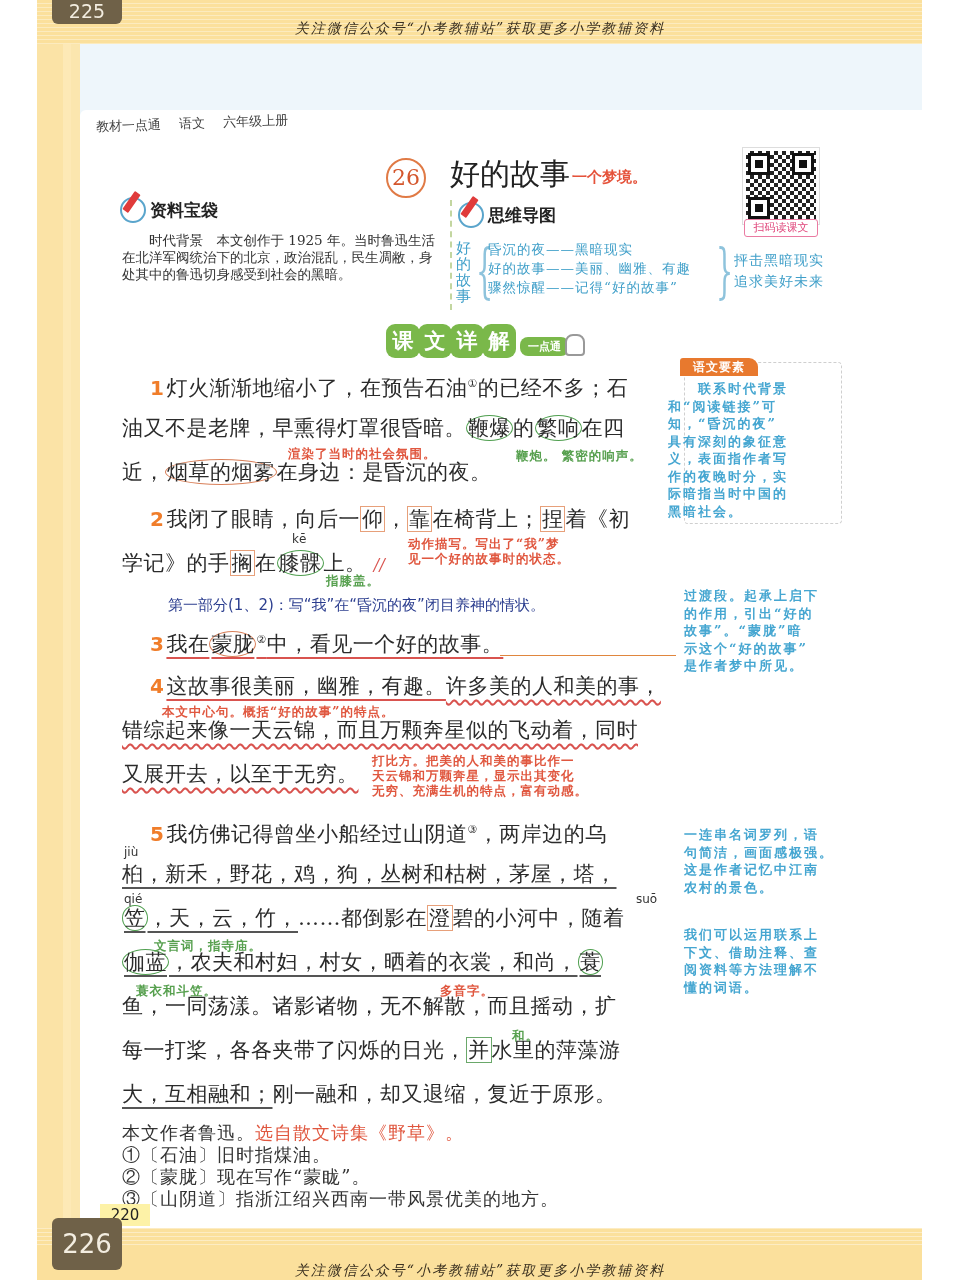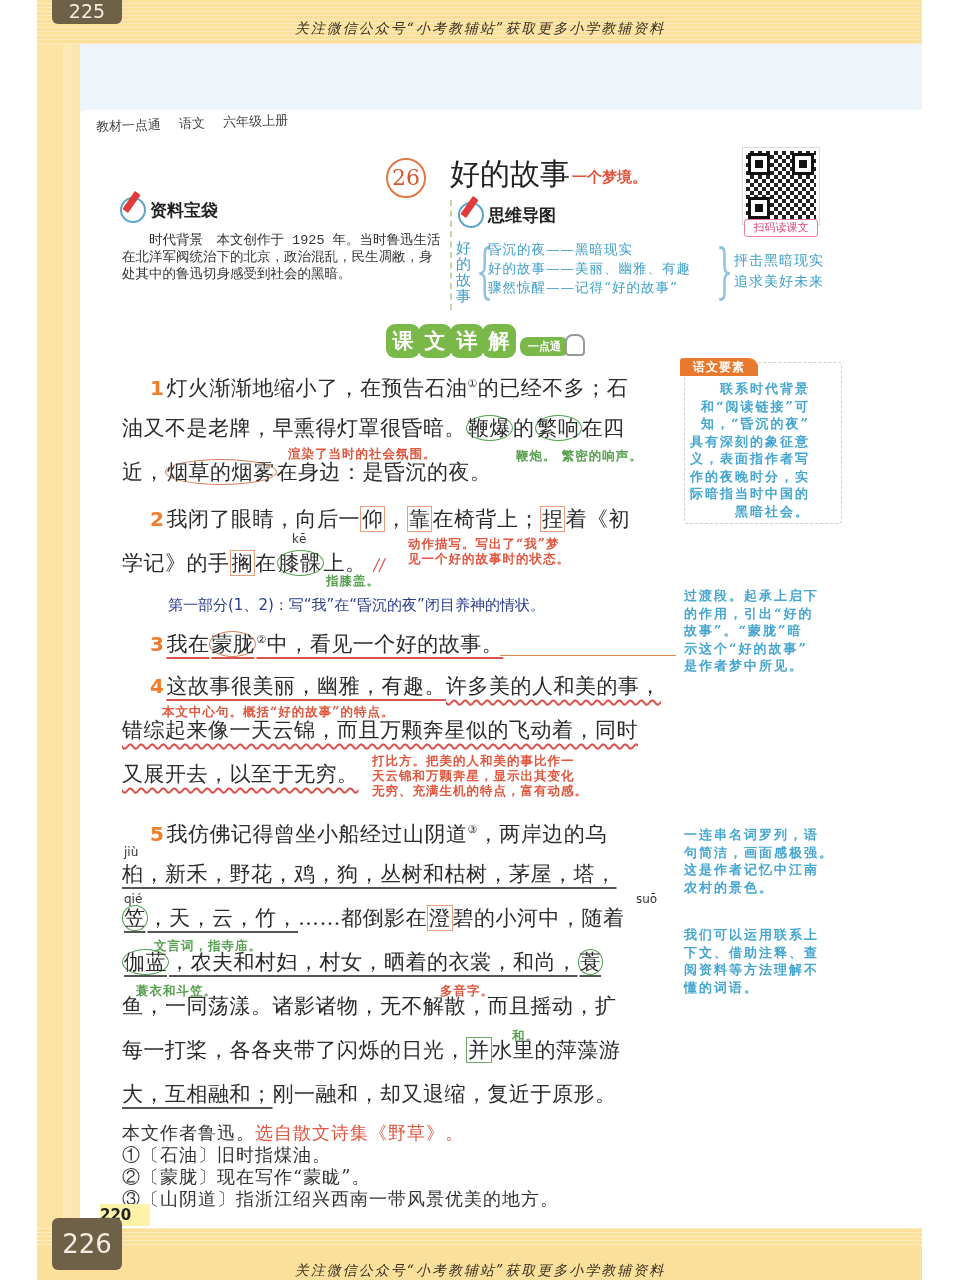--- a/index.html
+++ b/index.html
@@ -17,42 +17,42 @@
   .sheet { left:37px; top:44px; width:885px; height:1184px; background:#eef6fb; }
   .left-strip { left:37px; top:44px; width:43px; height:1184px;
      background:linear-gradient(90deg,#fbe3a6 0 60%, #fde9b6 60% 80%, #fbe6ae 80%); }
   .paper { left:80px; top:110px; width:842px; height:1118px; background:#ffffff; border-top-left-radius:6px; }
   .bottom-band { left:37px; top:1228px; width:885px; height:52px; background:#fbe09c; }
   .bottom-band-lines { left:37px; top:1228px; width:885px; height:18px;
      background:repeating-linear-gradient(180deg, rgba(255,255,255,0.4) 0 1px, rgba(255,255,255,0) 1px 4px); }
   .page-tab-bottom { left:52px; top:1218px; width:70px; height:52px; background:#6f6148; border-radius:6px;
      color:#f3ede0; font-family:"DejaVu Sans","Liberation Sans",sans-serif; font-size:26px; line-height:52px; text-align:center; }
   .page-num-220 { left:100px; top:1204px; width:50px; height:22px; background:#fdf2a7; font-family:"DejaVu Sans",sans-serif;
-     font-size:15px; line-height:22px; color:#222; font-weight:bold; }
+     font-size:15px; line-height:22px; text-align:center; color:#222; font-weight:normal; }
 
   .crumb { left:96px; top:118px; font-family:"DejaVu Sans",sans-serif; font-size:13px; color:#444; transform:rotate(-2deg); transform-origin:left; }
   .crumb span { margin-right:14px; }
 
   .lesson-no { left:386px; top:158px; width:36px; height:36px; border:2px solid #e07a45; border-radius:50%;
      color:#d4562c; font-size:22px; text-align:center; line-height:36px; }
   .title { left:450px; top:154px; font-size:30px; color:#222; }
   .subtitle { left:572px; top:168px; font-size:15px; color:#e5523a; font-weight:bold; }
 
   .qr { left:743px; top:148px; width:70px; height:70px; background:
      repeating-conic-gradient(#222 0 25%, #fff 0 50%) 0 0/8px 8px; border:3px solid #fff; box-shadow:0 0 0 1px #ddd; }
   .qr-finder { width:16px; height:16px; border:3px solid #111; background:#fff; }
   .qr-finder::after{ content:""; display:block; width:8px; height:8px; margin:4px; background:#111; }
   .qr-label { left:744px; top:219px; width:72px; height:16px; border:1px solid #ea7ba2; border-radius:3px; color:#e0467b;
      font-family:"DejaVu Sans",sans-serif; font-size:11px; text-align:center; line-height:16px; background:#fff; }
 
   .section-head { font-family:"DejaVu Sans",sans-serif; font-weight:bold; font-size:17px; color:#222; display:flex; align-items:center; }
   .pencil-icon { width:22px; height:22px; border-radius:50%; border:2px solid #5aa5cc; position:relative; margin-right:4px; }
   .pencil-icon::before { content:""; position:absolute; left:6px; top:-8px; width:7px; height:22px; background:#e03b3b; transform:rotate(35deg); border-radius:1px; }
 
-  .ref-body { left:122px; top:232px; width:320px; font-size:13.5px; line-height:17px; color:#333; text-indent:2em;font-family:Liberation Mono, monospace; }
+  .ref-body { left:122px; top:232px; width:320px; font-size:13.5px; line-height:17px; color:#333; text-indent:2em; }
 
   .mm-divider { left:450px; top:200px; height:110px; border-left:2px dashed #c3d6a0; }
   .mm-root { left:456px; top:240px; width:20px; font-size:15px; line-height:16px; color:#3f9fc9; }
   .mm-brace { left:476px; top:240px; font-size:60px; line-height:60px; color:#8ec3dc; transform:scaleX(0.45); transform-origin:left; }
   .mm-rows { left:488px; top:240px; font-size:13.5px; line-height:19px; color:#3f9fc9; letter-spacing:1px; }
   .mm-brace-r { left:716px; top:240px; font-size:60px; line-height:60px; color:#8ec3dc; transform:scaleX(0.45); transform-origin:left; }
   .mm-sum { left:734px; top:250px; font-size:14px; line-height:21px; color:#3f9fc9; letter-spacing:1px; }
 
   .kw-banner { left:386px; top:324px; display:flex; align-items:center; }
   .kw-diamond { width:34px; height:34px; background:#7ab84a; color:#fff; font-family:"DejaVu Sans",sans-serif; font-weight:bold;
@@ -201,21 +201,21 @@
 <div class="abs pinyin" style="left:124px;top:845px;">jiù</div>
 <div class="abs pinyin" style="left:124px;top:892px;">qié</div>
 <div class="abs pinyin" style="left:636px;top:892px;">suō</div>
 <div class="abs ann ann-green" style="left:154px;top:938px;">文言词，指寺庙。</div>
 <div class="abs ann ann-green" style="left:136px;top:983px;">蓑衣和斗笠。</div>
 <div class="abs ann ann-red" style="left:440px;top:983px;">多音字。</div>
 <div class="abs ann ann-green" style="left:512px;top:1028px;">和。</div>
 
 <div class="abs side-box"></div>
 <div class="abs side-tag">语文要素</div>
-<div class="abs side-note" style="left:690px;top:380px;text-align:right;">
+<div class="abs side-note" style="left:668px;top:380px;">
   <div>　　联系时代背景</div>
   <div>和“阅读链接”可</div>
   <div>知，“昏沉的夜”</div>
   <div>具有深刻的象征意</div>
   <div>义，表面指作者写</div>
   <div>作的夜晚时分，实</div>
   <div>际暗指当时中国的</div>
   <div>黑暗社会。</div>
 </div>
 <div class="abs side-note" style="left:684px;top:587px;">

